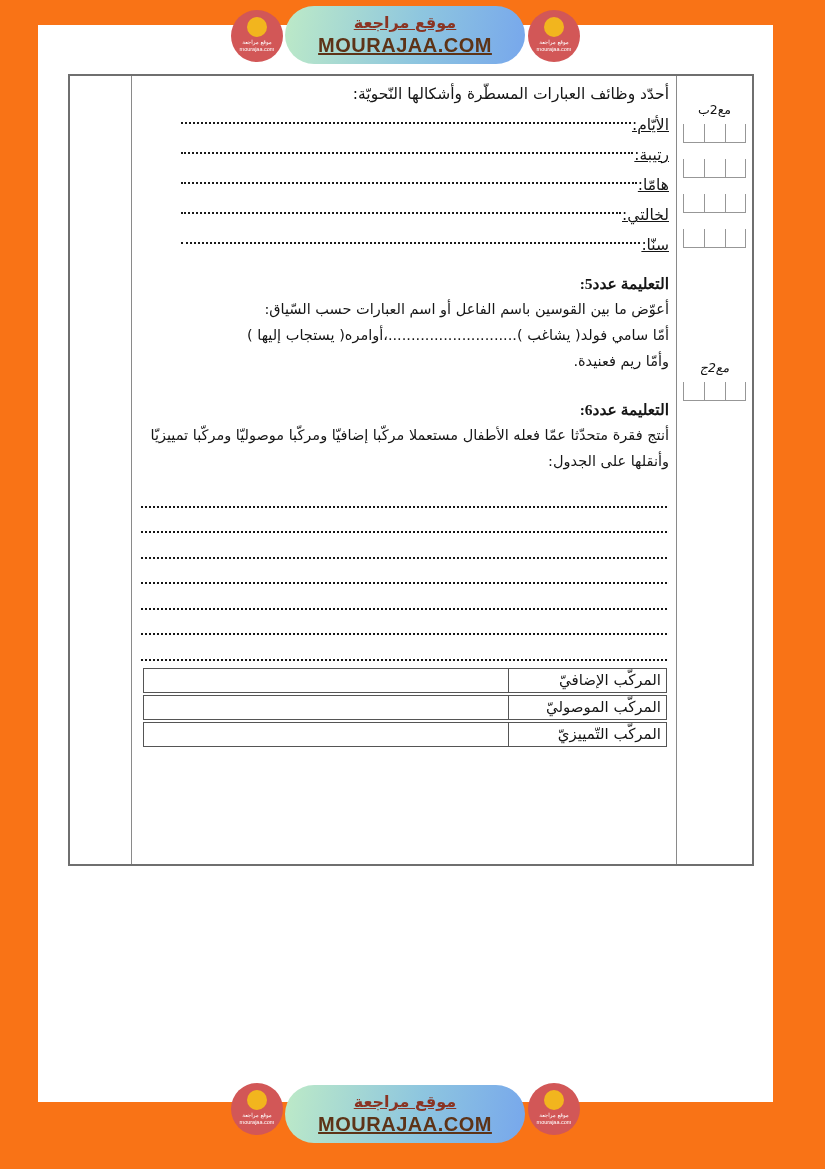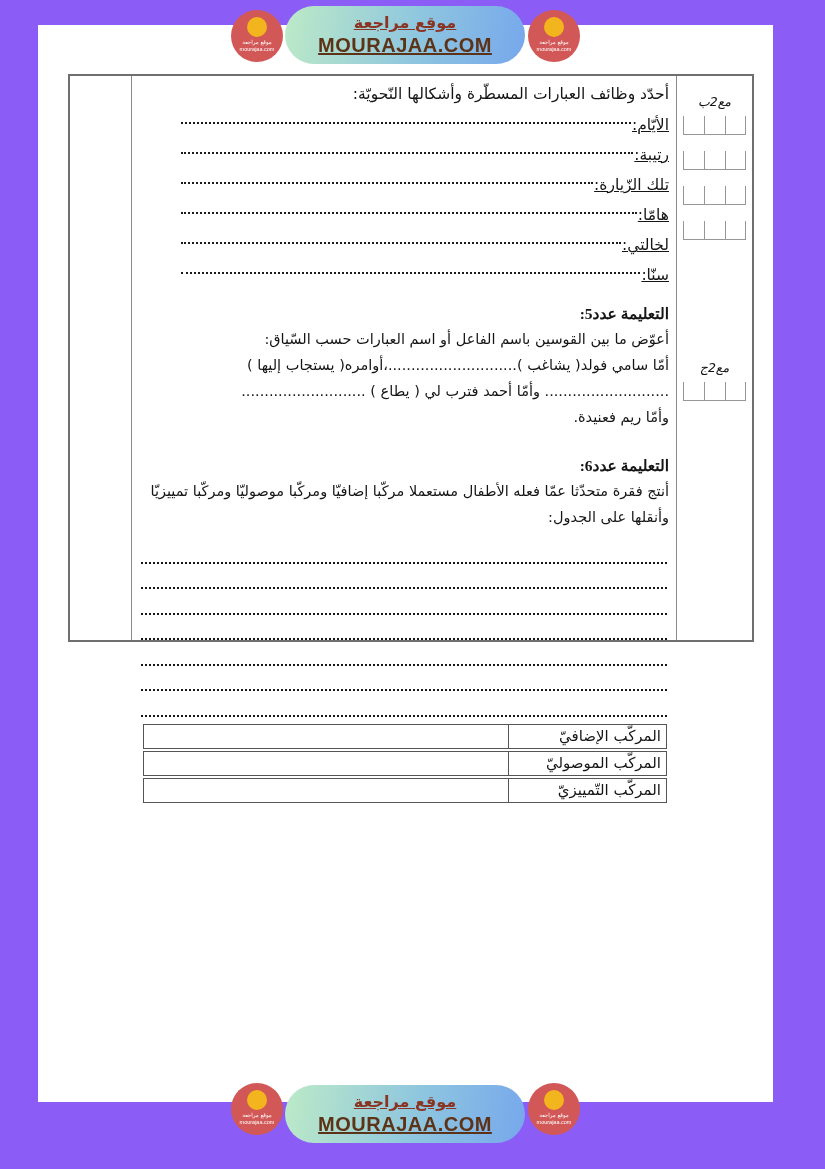--- a/index.html
+++ b/index.html
@@ -1,36 +1,36 @@
 <!DOCTYPE html>
 <html lang="ar"><head>
 <meta charset="utf-8">
 <style>
   html,body{margin:0;padding:0;}
   body{background:#b1cfd8;font-family:"DejaVu Sans",sans-serif;}
-  .canvas{position:relative;width:825px;height:1169px;background:#8b5cf6;overflow:hidden;}
+  .canvas{position:relative;width:825px;height:1169px;background:#f97316;overflow:hidden;}
   .page{position:absolute;left:38px;top:25px;width:735px;height:1077px;background:#ffffff;}
 
   
   .badge{position:absolute;width:52px;height:52px;background:#d25757;border-radius:50%;
          display:flex;flex-direction:column;align-items:center;z-index:5;}
   .badge .dot{margin-top:7px;width:20px;height:20px;background:#f2b51e;border-radius:50%;}
   .badge .b1{font-size:5.5px;line-height:7px;color:#ffffff;margin-top:2px;white-space:nowrap;}
   .badge .b2{font-size:5.5px;line-height:6px;color:#ffffff;white-space:nowrap;font-family:"Liberation Sans",sans-serif;}
   .pill{position:absolute;width:240px;height:58px;border-radius:30px;z-index:4;
         background:linear-gradient(100deg,#bdeac7 0%,#8ec6df 55%,#77a7ec 100%);
         display:flex;flex-direction:column;align-items:center;justify-content:center;}
   .pill .ar{font-size:16px;font-weight:bold;color:#8a3423;text-decoration:underline;line-height:21px;direction:rtl;}
   .pill .en{font-size:20px;font-weight:bold;color:#5d3317;text-decoration:underline;
             font-family:"Liberation Sans",sans-serif;letter-spacing:.5px;line-height:25px;}
   .hdr-badge-l{left:231px;top:10px;} .hdr-pill{left:285px;top:6px;} .hdr-badge-r{left:528px;top:10px;}
   .ftr-badge-l{left:231px;top:1083px;} .ftr-pill{left:285px;top:1085px;} .ftr-badge-r{left:528px;top:1083px;}
 
   
-  .frame{position:absolute;left:68px;top:74px;width:686px;height:568px;border:2px solid #6f6f6f;
+  .frame{position:absolute;left:68px;top:74px;width:686px;height:792px;border:2px solid #6f6f6f;
          box-sizing:border-box;display:flex;background:#fff;}
   .frame *{box-sizing:border-box;}
   .col-left{width:62px;border-right:1.5px solid #8a8a8a;}
   .content{flex:1;direction:rtl;padding:4px 7px 0 7px;color:#151515;font-size:15px;}
   .col-margin{width:76px;border-left:1.5px solid #8a8a8a;position:relative;}
 
   .ex4-heading{margin:2px 0 4px;font-size:15.5px;line-height:24px;}
   .fill-line{display:flex;align-items:center;height:30px;padding-left:42px;}
   .u-label{text-decoration:underline;white-space:nowrap;font-size:15.5px;line-height:22px;}
   .dots{flex:1;border-bottom:2px dotted #1a1a1a;margin-bottom:5px;margin-right:1px;}
@@ -43,21 +43,21 @@
   .write-line{height:25.5px;border-bottom:2.2px dotted #161616;}
 
   .atable{margin:7px 2px 0 4px;}
   .t-row{display:flex;height:25px;border:1.2px solid #555;margin-bottom:2px;background:#fff;}
   .t-label{width:158px;border-left:1.2px solid #555;font-size:15px;line-height:22px;
            padding:0 5px 0 0;text-align:right;white-space:nowrap;overflow:hidden;}
   .t-val{flex:1;}
 
   
   .mark{position:absolute;left:0;width:100%;display:flex;flex-direction:column;align-items:center;}
-  .mark-b{top:18px;font-style:italic;} .mark-j{top:284px;font-style:italic;} .mark-d{top:520px;}
+  .mark-b{top:26px;} .mark-j{top:284px;font-style:italic;} .mark-d{top:520px;}
   .mark-code{font-size:12.5px;line-height:16px;color:#111;direction:rtl;}
   .score-group{display:flex;margin-top:16px;}
   .score-group.first{margin-top:6px;}
   .score-cell{width:21px;height:19px;border-left:1.6px solid #979797;border-bottom:1.6px solid #979797;}
   .score-cell.last{border-right:1.6px solid #979797;}
   .single-box{width:21px;height:19px;border:1.6px solid #979797;border-top:none;margin-top:12px;}
 </style>
 </head>
 <body>
 
@@ -88,42 +88,37 @@
       <div>
           <div class="fill-line">
           <span class="u-label">الأيّام:</span>
           <span class="dots"></span>
         </div>
           <div class="fill-line">
           <span class="u-label">رتيبة:</span>
           <span class="dots"></span>
         </div>
           <div class="fill-line">
-          <span class="u-label">تلك الزّيارة:</span>
-          <span class="dots"></span>
-        </div>
-          <div class="fill-line">
           <span class="u-label">هامّا:</span>
           <span class="dots"></span>
         </div>
           <div class="fill-line">
           <span class="u-label">لخالتي:</span>
           <span class="dots"></span>
         </div>
           <div class="fill-line">
           <span class="u-label">سنّا:</span>
           <span class="dots"></span>
         </div>
         </div>
 
       <div class="ex5">
         <div class="ex-heading">التعليمة عدد5:</div>
         <div class="ex-line">أعوّض ما بين القوسين باسم الفاعل أو اسم العبارات حسب السّياق:</div>
         <div class="ex-line">أمّا سامي فولد( يشاغب )............................،أوامره( يستجاب إليها )</div>
-        <div class="ex-line">........................... وأمّا أحمد فترب لي ( يطاع ) ...........................</div>
         <div class="ex-line">وأمّا ريم فعنيدة.</div>
       </div>
 
       <div class="ex6">
         <div class="ex-heading">التعليمة عدد6:</div>
         <div class="ex-line">أنتج فقرة متحدّثا عمّا فعله الأطفال مستعملا مركّبا إضافيّا ومركّبا موصوليّا ومركّبا تمييزيّا وأنقلها على الجدول:</div>
       </div>
 
       <div class="write-lines">
           <div class="write-line"></div>

